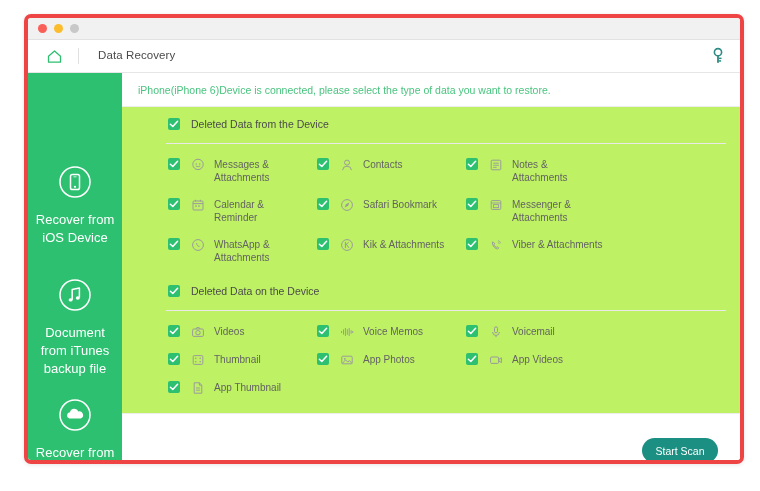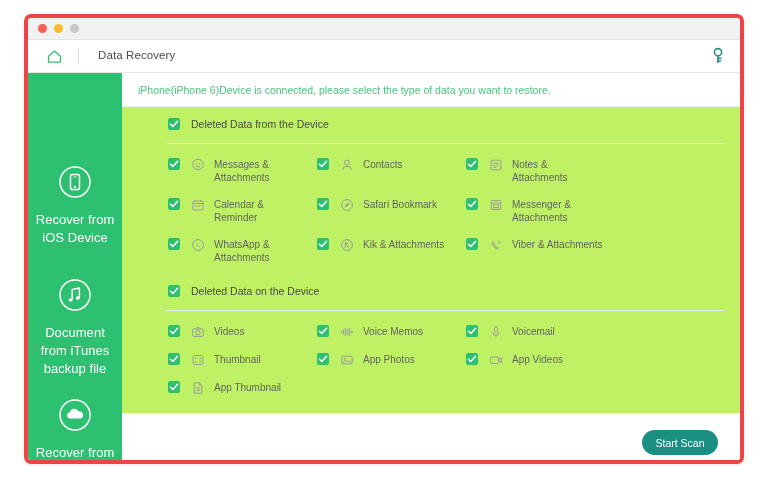--- a/index.html
+++ b/index.html
@@ -236,21 +236,21 @@
     right: 0;
     bottom: 0;
     height: 46px;
     background: #ffffff;
     border-top: 1px solid #ededed;
   }
 
   .scan-btn {
     position: absolute;
     right: 22px;
-    top: 16px;
+    top: 24px;
     width: 76px;
     height: 25px;
     background: #1a8f82;
     border-radius: 13px;
     color: #ffffff;
     font-size: 10.5px;
     display: flex;
     align-items: center;
     justify-content: center;
     border: none;

